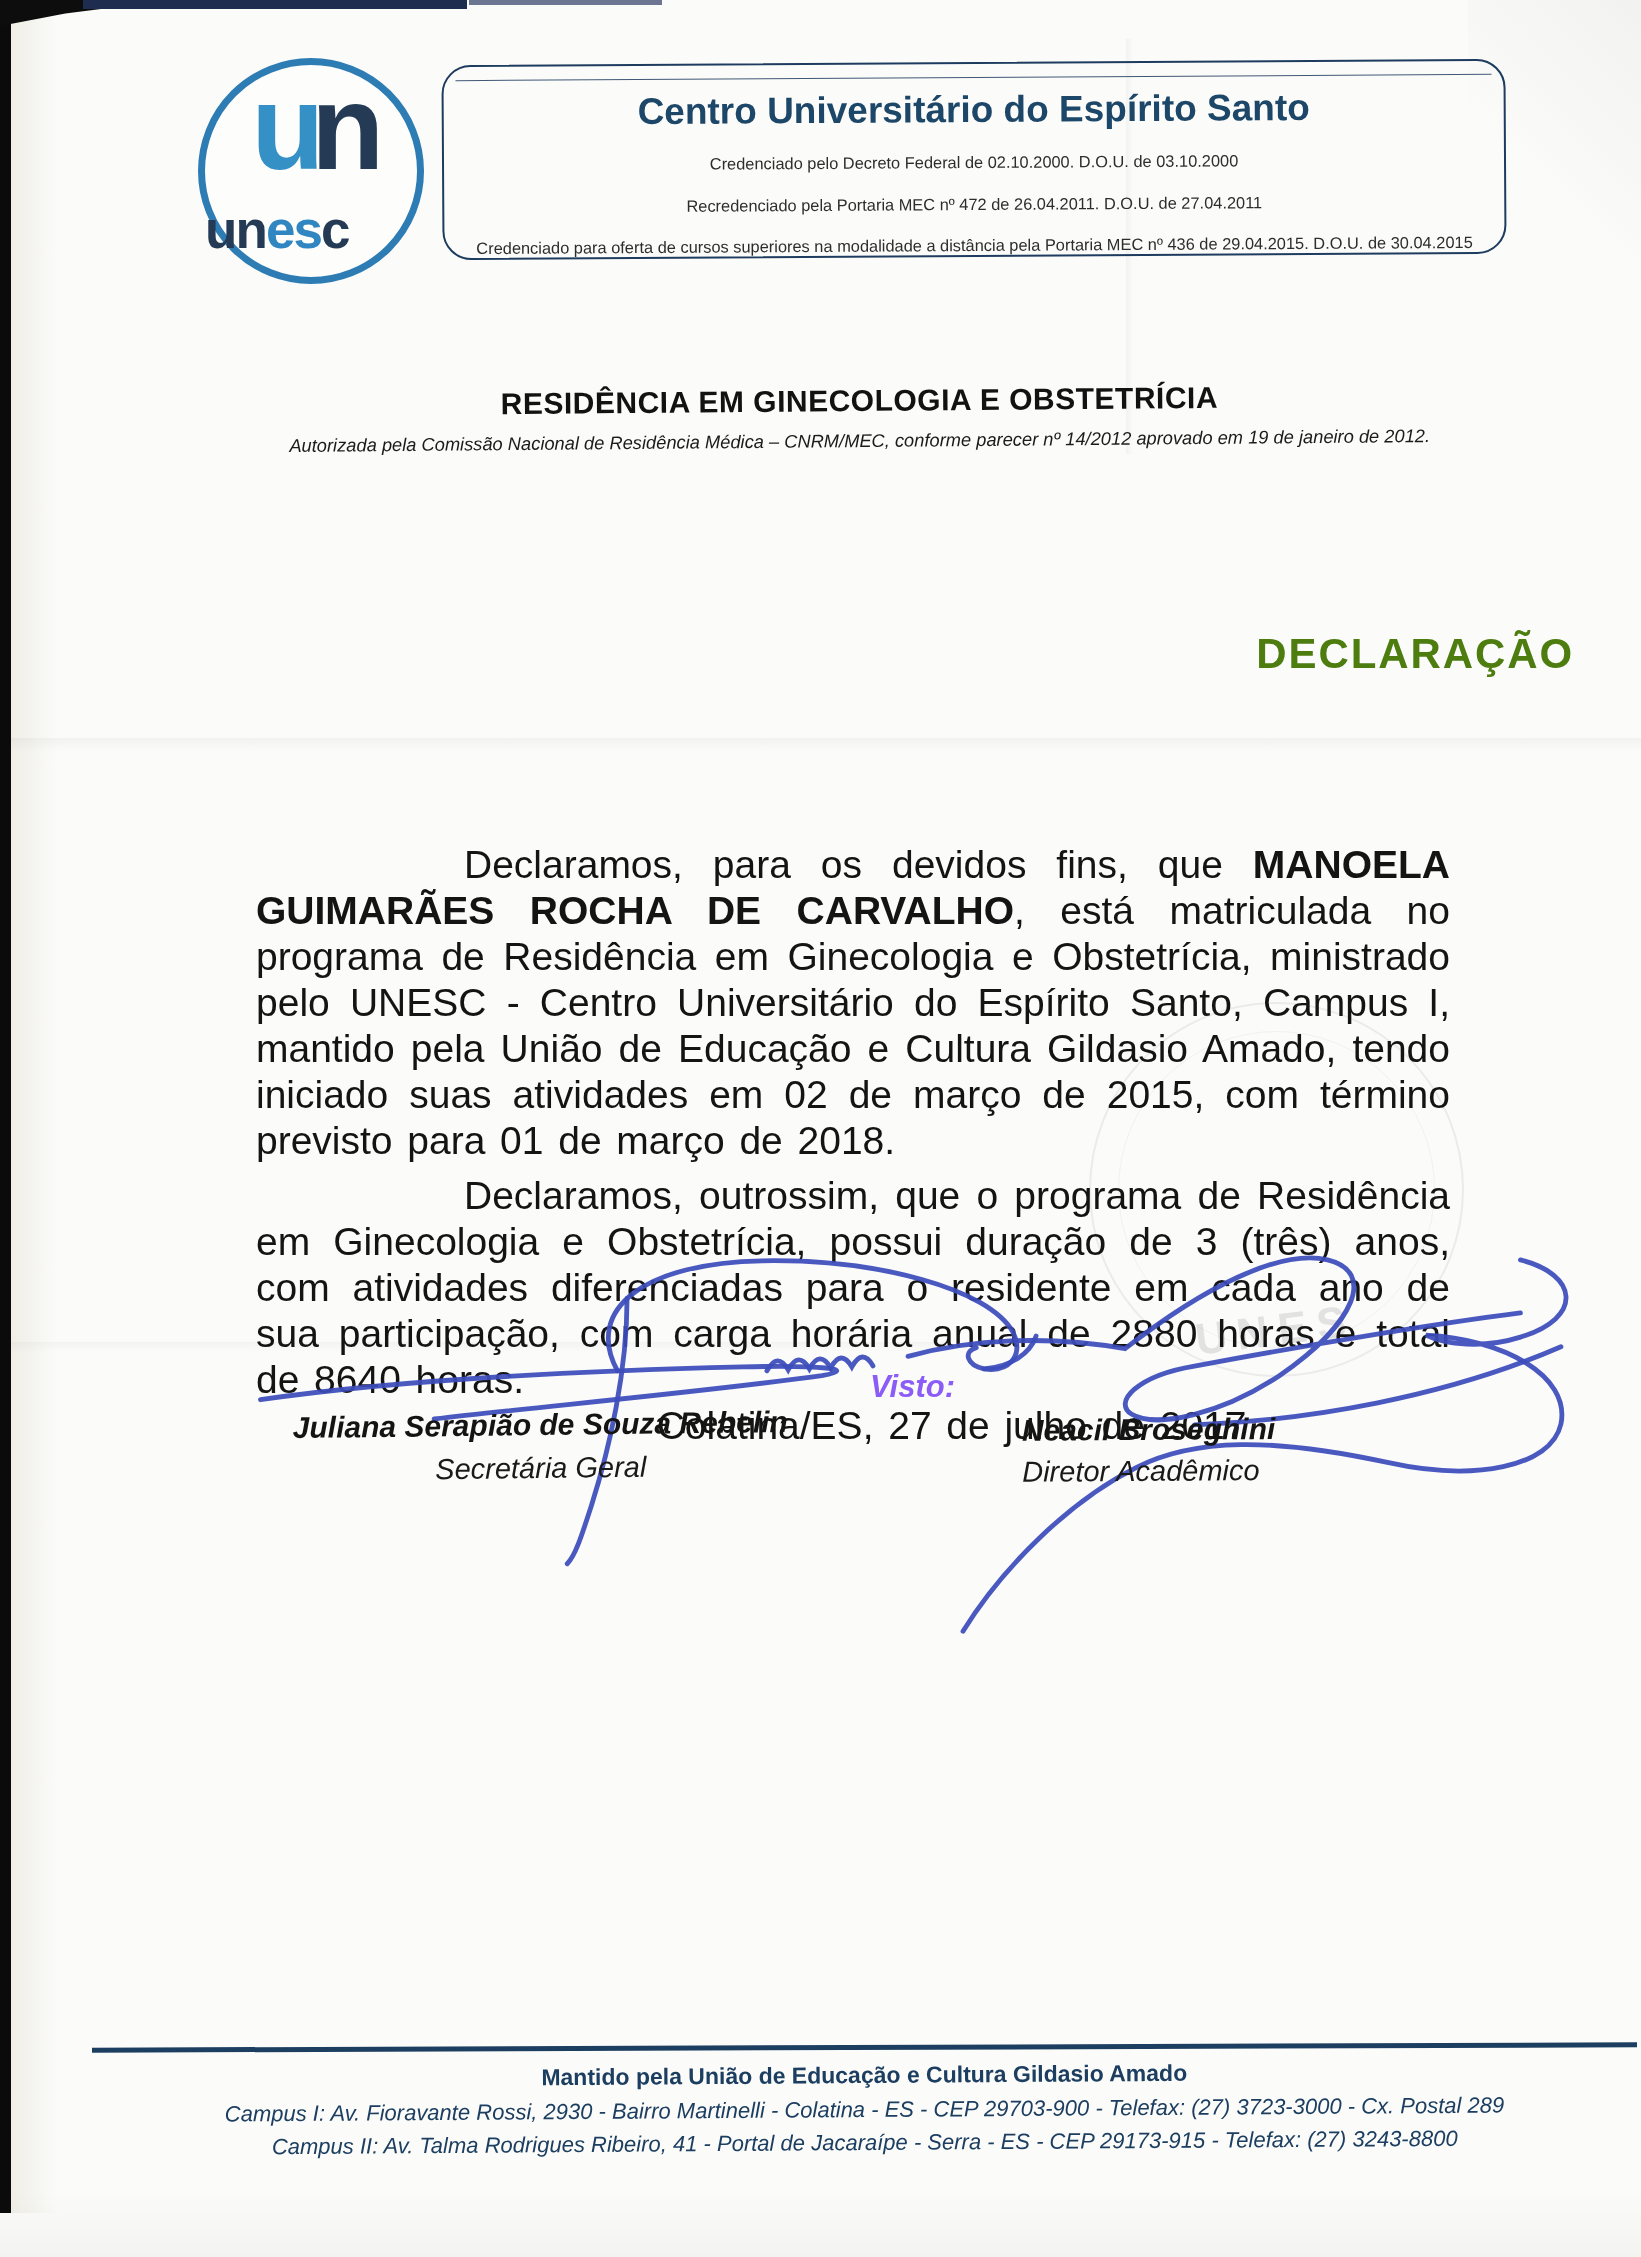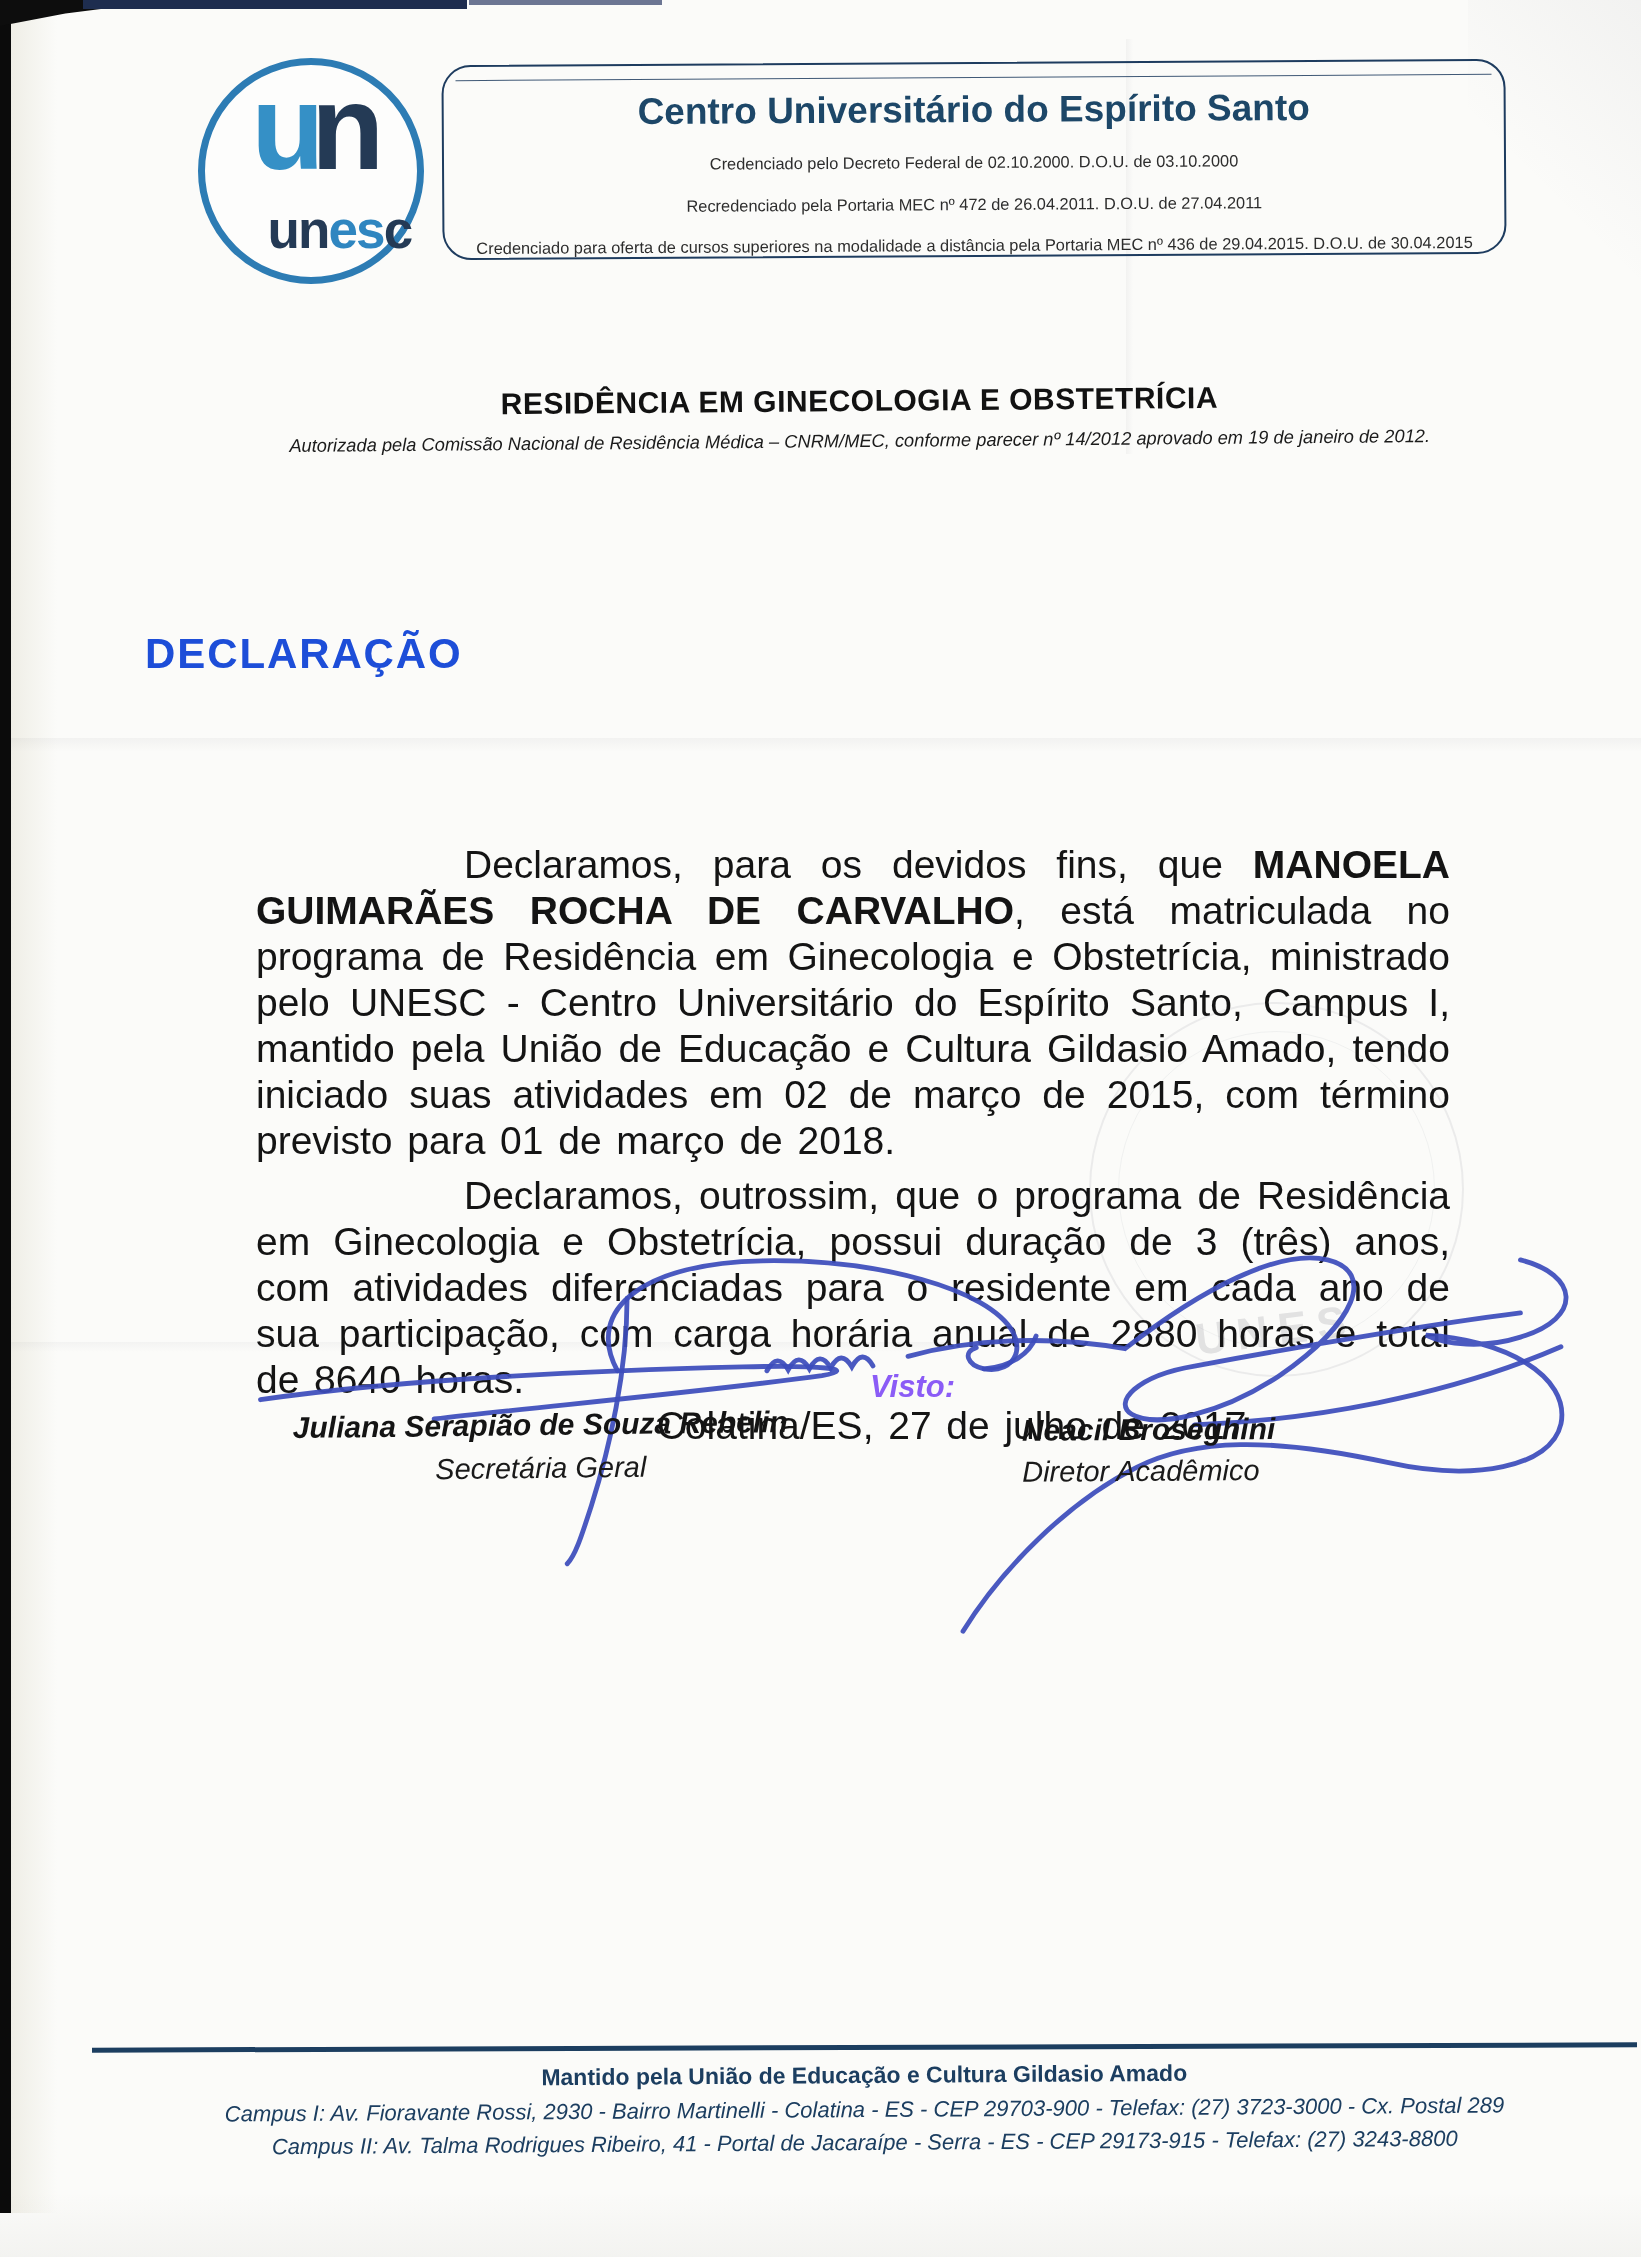--- a/index.html
+++ b/index.html
@@ -26,41 +26,41 @@
     background:linear-gradient(225deg, rgba(120,120,130,.07), rgba(0,0,0,0) 60%); }
   .shade-bottom { position:absolute; left:0; top:2192px; width:1641px; height:66px;
     background:linear-gradient(to bottom, rgba(0,0,0,0), rgba(90,90,80,.05)); }
 
   
   .logo { position:absolute; left:198px; top:58px; width:226px; height:226px;
     border:7.7px solid #2d7cb4; border-radius:50%; background:#fdfdfc; box-sizing:border-box; }
   .logo-mono { position:absolute; left:0; right:0; top:1.9px; text-align:center;
     font-weight:bold; font-size:120px; line-height:1; letter-spacing:-13.5px; }
   .logo-mono .u { color:#3590c6; } .logo-mono .n { color:#243a55; }
-  .logo-word { position:absolute; left:0; right:5.8px; bottom:21px; text-align:right;
+  .logo-word { position:absolute; left:0; right:5.8px; bottom:21px; text-align:left;
     font-weight:bold; font-size:53px; line-height:1; letter-spacing:-1.9px; }
   .logo-word .dk { color:#243a55; } .logo-word .bl { color:#2f86c0; }
 
   .header-box { position:absolute; left:442px; top:62px; width:1064px; height:195px;
     border:2.9px solid #1e3c5f; border-radius:29px; transform:rotate(-0.35deg); box-sizing:border-box; }
   .header-box .inner-line { position:absolute; left:11.6px; right:11.6px; top:12.6px; height:1.9px;
     background:rgba(30,60,95,.85); }
   .inst-title { position:absolute; left:0; right:0; top:25px; text-align:center;
     font-weight:bold; font-size:37px; color:#1d4768; letter-spacing:0px; }
   .cred { position:absolute; left:9.7px; right:9.7px; text-align:center; color:#2d2d2d; font-size:16.4px; }
   .cred1 { top:89px; } .cred2 { top:131px; } .cred3 { top:172px; }
 
   
   .program { position:absolute; left:145px; top:384px; width:1429px; text-align:center;
     transform:rotate(-0.5deg); }
   .program-title { font-weight:bold; font-size:30px; color:#121212; letter-spacing:0.5px; }
   .program-sub { margin-top:11.6px; font-style:italic; font-size:18.3px; color:#1b1b1b; }
 
-  .doc-title { position:absolute; left:145px; top:630px; width:1429px; text-align:left;
-    font-weight:bold; font-size:42px; letter-spacing:1.9px; color:#1d4ed8; }
+  .doc-title { position:absolute; left:145px; top:630px; width:1429px; text-align:right;
+    font-weight:bold; font-size:42px; letter-spacing:1.9px; color:#4d7c0f; }
 
   
   .body-text { position:absolute; left:256px; top:842px; width:1194px;
     font-size:39px; line-height:46px; text-align:justify; word-spacing:3.9px; color:#141414; }
   .body-text p { margin:0; text-indent:208px; }
   .body-text p.second { margin-top:9px; }
   .student-name { font-weight:bold; }
   .dateline { text-align:center; margin-top:1.9px; }
 
   

